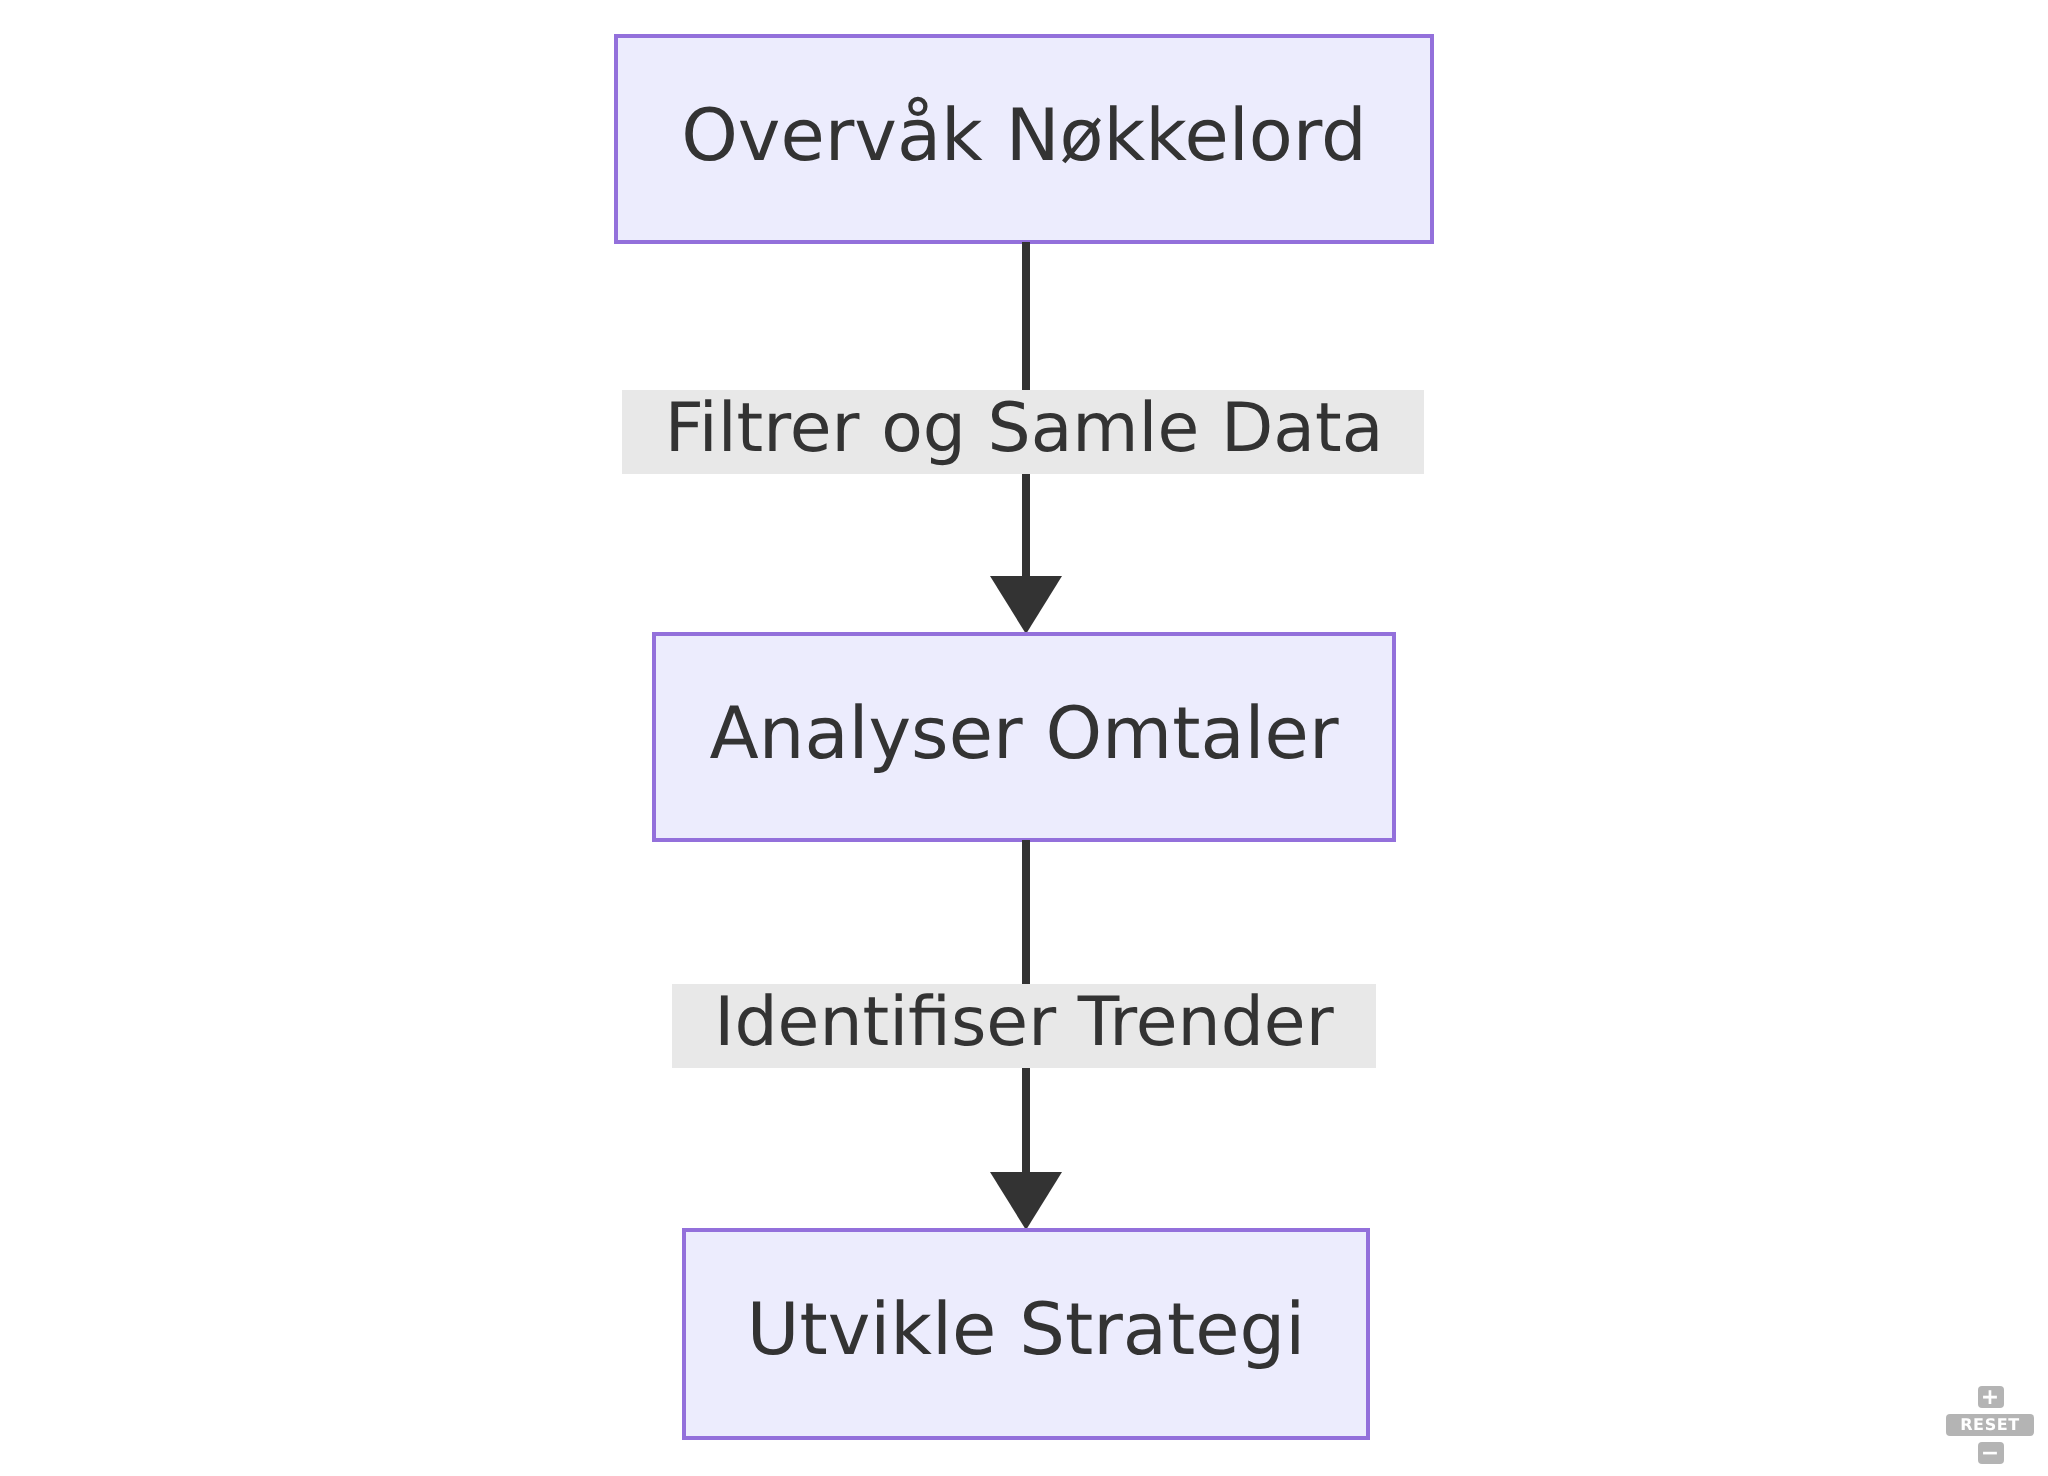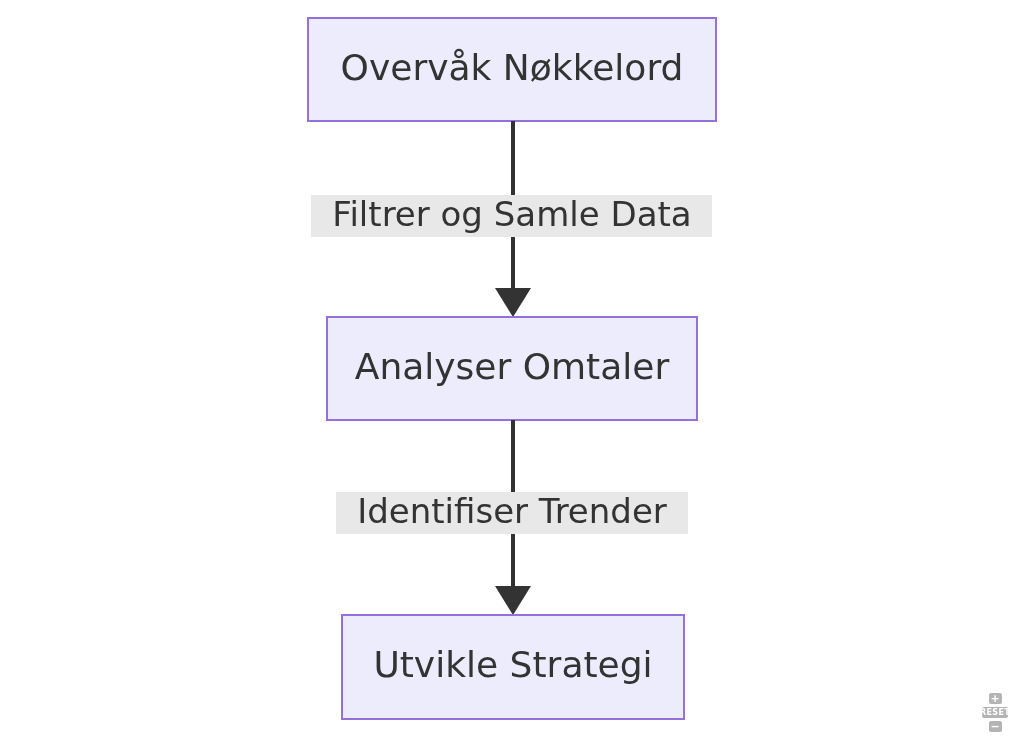--- a/index.html
+++ b/index.html
@@ -80,21 +80,21 @@
     align-items: center;
     justify-content: center;
     cursor: pointer;
   }
   .zoom-btn.square {
     width: 13px;
     height: 11px;
     font-size: 11px;
   }
   .zoom-btn.reset {
-    width: 26px;
+    width: 44px;
     height: 11px;
     font-size: 8px;
     letter-spacing: 0.3px;
   }
 </style>
 </head>
 <body>
 
 <svg id="diagram-canvas" viewBox="0 0 1024 738">
 

